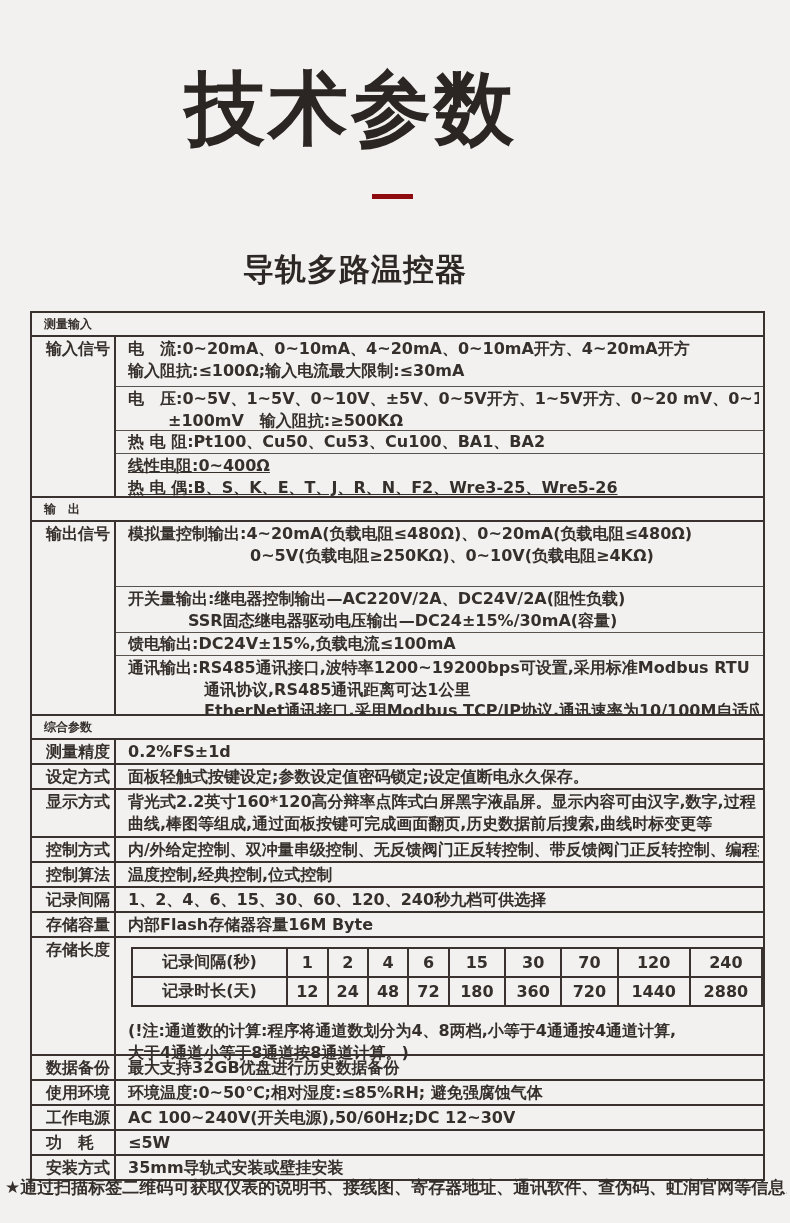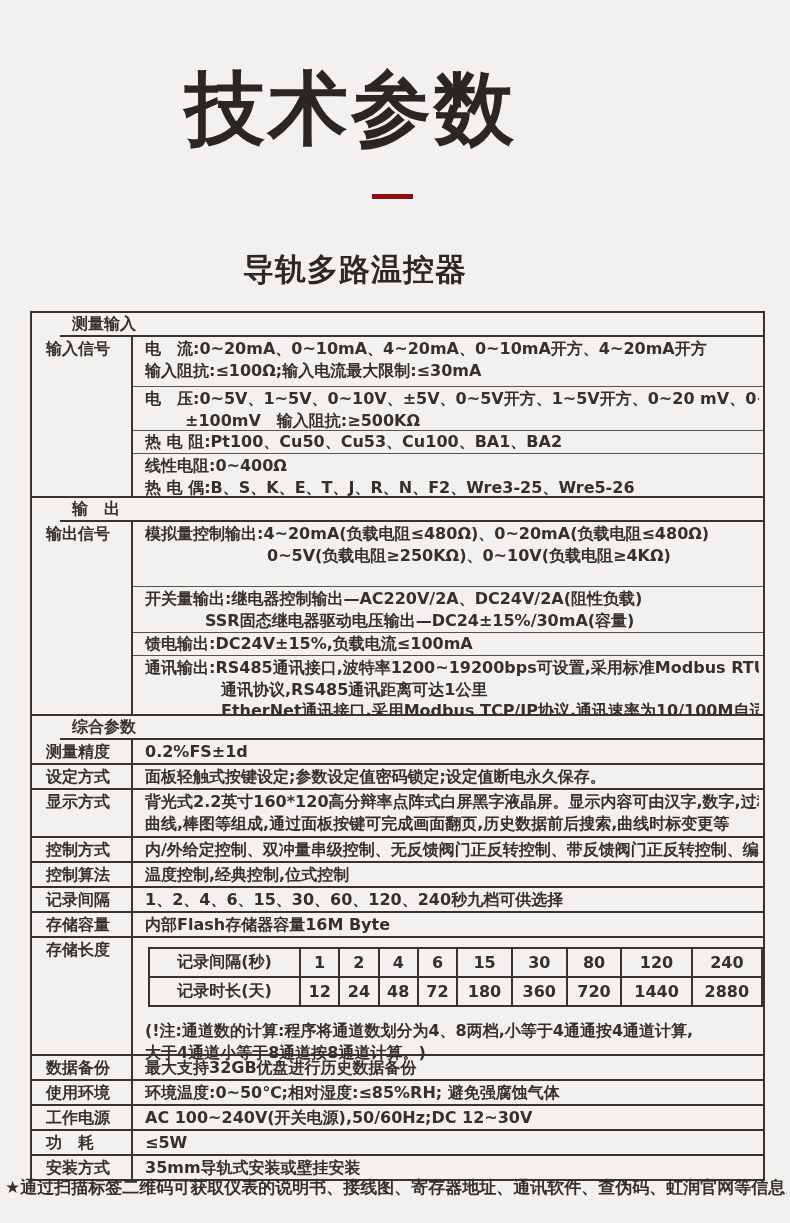--- a/index.html
+++ b/index.html
@@ -24,41 +24,41 @@
     text-align:center; font-size:31px; font-weight:800;
     letter-spacing:1px; color:#2d2825;padding-left:44px;
   }
   .spec-table {
     position:absolute; top:311px; left:30px; width:735px;
     border:2px solid #39322f;
   }
   .sec-header {
     height:24px; border-bottom:2px solid #39322f;
     display:flex; align-items:center;
-    padding-left:12px; font-size:16px; font-weight:700;margin-left:28px;
+    padding-left:12px; font-size:12px; font-weight:700;
   }
   .row { display:flex; border-bottom:2px solid #39322f; }
   .row.last { border-bottom:none; }
   .label-col {
-    width:101px; flex-shrink:0;
+    width:84px; flex-shrink:0;
     border-right:2px solid #39322f;
     padding-left:14px; font-size:16px; font-weight:700;
     line-height:22px; padding-top:1px;
   }
   .row.center .label-col { display:flex; align-items:center; padding-top:0; }
   .value-col { flex:1; display:flex; flex-direction:column; min-width:0; }
   .cell {
     border-bottom:1px solid #59524d;
     padding:1px 4px 0 12px;
     font-size:16px; font-weight:600; line-height:21.5px;
     overflow:hidden;
   }
   .cell:last-child { border-bottom:none; }
   .line { white-space:nowrap; overflow:hidden; }
-  .h23 { height:23px; } .h42 { height:42px; } .h44 { height:44px; }
+  .h23 { height:23px; } .h42 { height:42px;text-decoration:underline; } .h44 { height:44px; }
   .h45 { height:50px; } .h46 { height:46px; } .h58 { height:58px; } .h65 { height:65px; }
   .cell.single { display:flex; align-items:center; padding-top:0; }
   .ind-v   { padding-left:40px; }
   .ind-an  { padding-left:122px; }
   .ind-ssr { padding-left:60px; }
   .ind-com { padding-left:76px; }
   .storage-value { padding:0; }
   .mini-table { border-collapse:collapse; margin:9px 0 0 15px; }
   .mini-table td {
     border:2px solid #39322f; height:29px;
@@ -195,21 +195,21 @@
       <table class="mini-table">
         <tbody>
             <tr>
           <td class="lbl" style="width:104px">记录间隔(秒)</td>
           <td style="width:27px">1</td>
           <td style="width:26px">2</td>
           <td style="width:26px">4</td>
           <td style="width:26px">6</td>
           <td style="width:32px">15</td>
           <td style="width:38px">30</td>
-          <td style="width:34px">80</td>
+          <td style="width:34px">70</td>
           <td style="width:48px">120</td>
           <td style="width:50px">240</td>
         </tr>
         <tr>
           <td class="lbl">记录时长(天)</td>
           <td>12</td>
           <td>24</td>
           <td>48</td>
           <td>72</td>
           <td>180</td>

